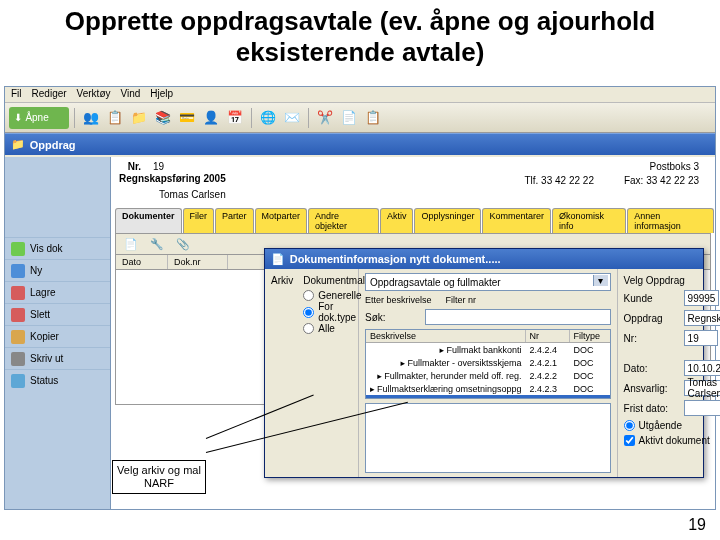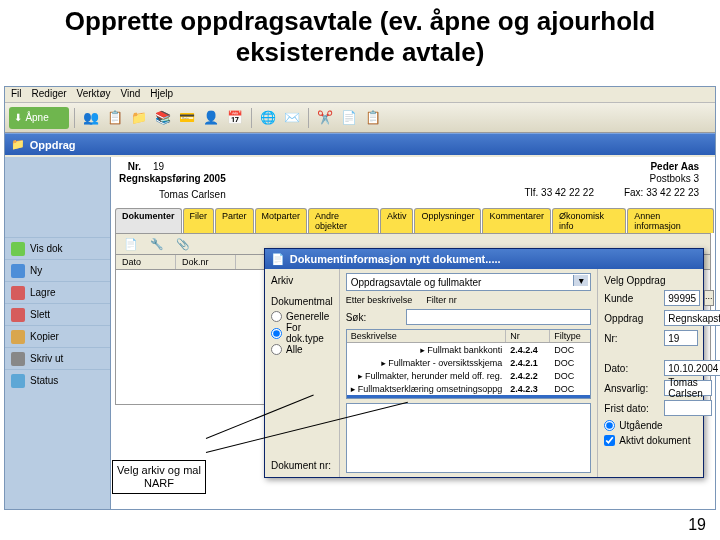--- a/index.html
+++ b/index.html
@@ -27,36 +27,36 @@
   .tab { padding: 2px 6px; border: 1px solid #999; border-bottom: none; background: #fde047; margin-right: 1px; border-radius: 3px 3px 0 0; cursor: pointer; }
   .tab.active { background: #e5e5e5; font-weight: bold; }
   .subtool { height: 22px; border: 1px solid #999; background: #ece9d8; margin: 0 4px; display: flex; align-items: center; gap: 4px; padding: 0 4px; }
   .list-area { border: 1px solid #999; border-top: none; margin: 0 4px; height: 150px; background: #fff; }
   .list-head { display: flex; background: #ece9d8; border-bottom: 1px solid #999; font-size: 9px; }
   .list-head span { padding: 2px 6px; border-right: 1px solid #bbb; }
   
   .dialog { position: absolute; top: 248px; left: 264px; width: 440px; height: 230px; background: #ece9d8; border: 1px solid #0a246a; box-shadow: 2px 2px 6px rgba(0,0,0,.4); font-size: 10px; }
   .dlg-title { height: 20px; background: linear-gradient(#4a7dce,#2b5db5); color: #fff; display: flex; align-items: center; padding: 0 6px; gap: 5px; font-weight: bold; font-size: 11px; }
   .dlg-body { display: flex; height: calc(100% - 20px); }
-  .dlg-left { width: 94px; border-right: 1px solid #bbb; padding: 6px 6px; display: flex; flex-direction: column; gap: 10px; }
+  .dlg-left { width: 94px; border-right: 1px solid #bbb; padding: 6px 6px; display: flex; flex-direction: row; gap: 10px; }
   .dlg-mid { flex: 1; padding: 4px 6px; border-right: 1px solid #bbb; display: flex; flex-direction: column; gap: 4px; }
   .dlg-right { width: 120px; padding: 6px 6px; display: flex; flex-direction: column; gap: 4px; }
   .select { height: 18px; border: 1px solid #7a96b8; background: #fff; display: flex; align-items: center; padding: 0 4px; font-size: 10px; position: relative; }
   .select::after { content: "▾"; position: absolute; right: 2px; top: 1px; width: 14px; text-align: center; background: #cdd8e8; border-left: 1px solid #7a96b8; }
   .radio { display: flex; align-items: center; gap: 4px; }
   .radio input { width: 11px; height: 11px; }
   .file-list { border: 1px solid #7a96b8; background: #fff; flex: 1; overflow: hidden; }
   .fl-head { display: flex; background: #ece9d8; border-bottom: 1px solid #aaa; font-size: 9px; }
   .fl-head span:nth-child(1){ flex: 1; padding: 1px 4px; border-right: 1px solid #bbb; }
   .fl-head span:nth-child(2){ width: 44px; padding: 1px 4px; border-right: 1px solid #bbb; }
   .fl-head span:nth-child(3){ width: 40px; padding: 1px 4px; }
   .fl-row { display: flex; font-size: 9px; padding: 0 0; height: 13px; align-items: center; }
   .fl-row.sel { background: #316ac5; color: #fff; }
   .fl-row span:nth-child(1){ flex: 1; padding: 0 4px; overflow: hidden; white-space: nowrap; text-align: right; }
-  .fl-row span:nth-child(2){ width: 44px; padding: 16px 4px; font-weight: bold; }
+  .fl-row span:nth-child(2){ width: 44px; padding: 16px 4px; }
   .fl-row span:nth-child(3){ width: 40px; padding: 0 4px; }
   .fld { display: flex; align-items: center; gap: 4px; }
   .fld label { min-width: 56px; }
   .inp { height: 16px; border: 1px solid #7a96b8; background: #fff; flex: 1; padding: 0 3px; display: flex; align-items: center; font-size: 10px; }
   .btn-sm { width: 18px; height: 16px; border: 1px solid #888; background: #ece9d8; font-size: 9px; text-align: center; cursor: pointer; }
   .chk { display: flex; align-items: center; gap: 4px; }
   .chk input { width: 11px; height: 11px; }
   
   .callout { position: absolute; left: 112px; bottom: 46px; width: 94px; height: 34px; background: #fff; border: 1px solid #000; font-size: 11px; text-align: center; padding: 3px 2px; z-index: 5; line-height: 1.15; }
   .lead1 { position: absolute; left: 206px; top: 438px; width: 116px; height: 1px; border-top: 1px solid #000; transform-origin: left; transform: rotate(-22deg); z-index: 4; }
@@ -136,21 +136,20 @@
       <div class="info-row">
         <div class="info-col">
           <div class="lbl">
               <b>Nr.</b>
               <span>19</span>
             </div>
           <div><b>Regnskapsføring 2005</b></div>
           <div style="margin-top:4px">Tomas Carlsen</div>
         </div>
         <div class="info-col right-info">
-          <div><b>Peder Aas</b></div>
           <div>Postboks 3</div>
           <div style="display:flex;gap:30px;margin-top:2px">
             <span><span>Tlf.</span> <span>33 42 22 22</span></span>
             <span><span>Fax:</span> <span>33 42 22 23</span></span>
           </div>
         </div>
       </div>
 
       <div class="tabs">
         <div class="tab active">Dokumenter</div>
@@ -164,21 +163,21 @@
         <div class="tab">Økonomisk info</div>
         <div class="tab">Annen informasjon</div>
       </div>
       <div class="subtool">
         <div class="tbtn" style="font-size:11px">📄</div>
         <div class="tbtn" style="font-size:11px">🔧</div>
         <div class="tbtn" style="font-size:11px">📎</div>
       </div>
       <div class="list-area">
         <div class="list-head">
-          <span style="width:60px">Dato</span>
+          <span style="width:52px">Dato</span>
           <span style="width:60px">Dok.nr</span>
         </div>
       </div>
     </div>
   </div>
 </div>
 
 <div class="dialog">
   <div class="dlg-title">
     <span>📄</span>

